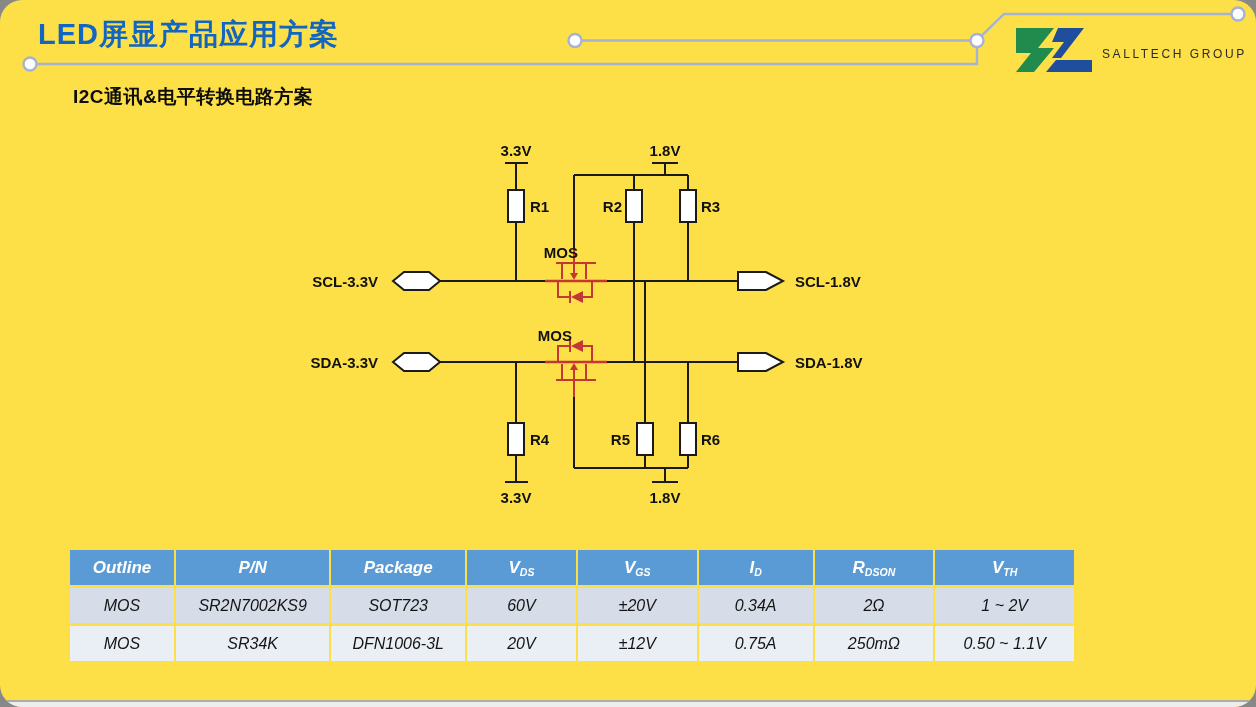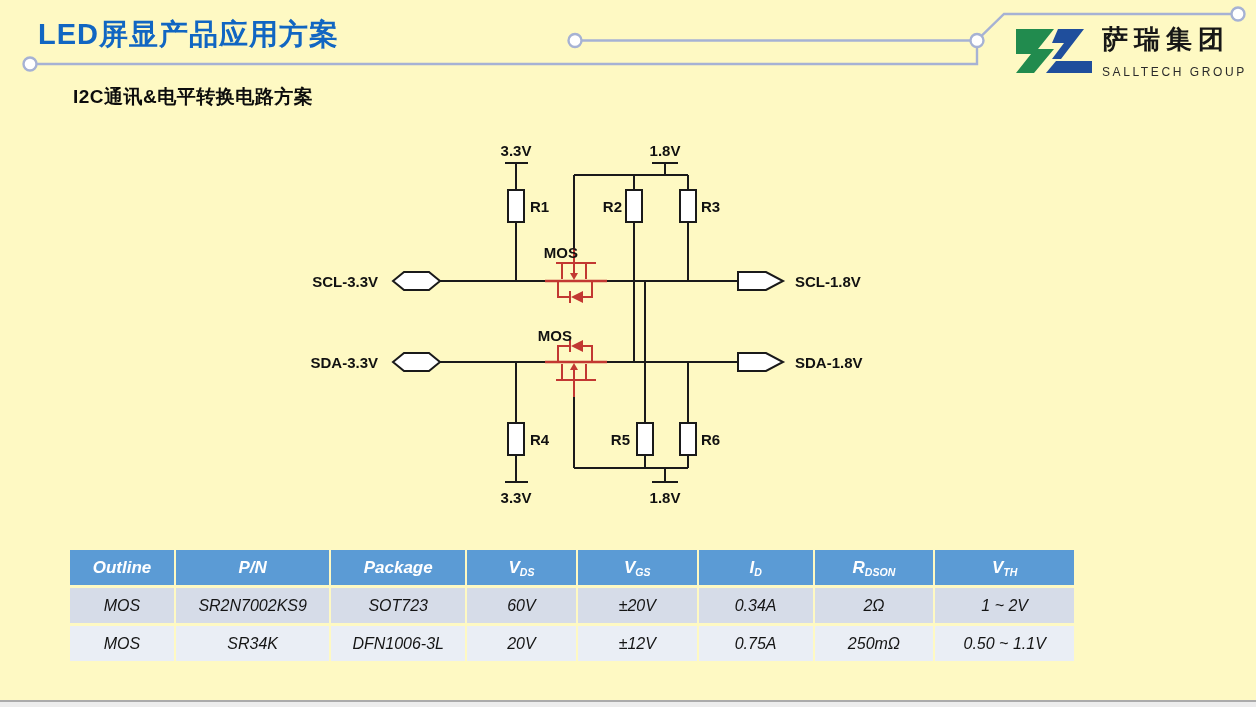--- a/index.html
+++ b/index.html
@@ -1,20 +1,20 @@
 <!DOCTYPE html>
 <html><head>
 <meta charset="utf-8">
 <style>
   * { margin:0; padding:0; box-sizing:border-box; }
   html,body { background:#888; }
   .slide {
     position:relative; width:1256px; height:707px; margin:0 auto;
-    background:#fef9c3; overflow:hidden;
-    font-family:"Liberation Sans", sans-serif; color:#1a1a1a;
+    background:#fde047; overflow:hidden;
+    font-family:"Liberation Sans", sans-serif; color:#1a1a1a;border-radius:22px;
   }
   .page-title {
     position:absolute; left:38px; top:15px;
     font-size:29px; font-weight:bold; color:#1166C2; letter-spacing:1px;
   }
   .deco-svg { position:absolute; left:0; top:0; }
   .logo {
     position:absolute; left:1012px; top:22px;
     display:flex; align-items:center; gap:8px;
   }
@@ -65,21 +65,20 @@
 
   <div class="page-title">LED屏显产品应用方案</div>
 
   <div class="logo">
     <svg width="82" height="56" viewBox="0 0 82 56">
       <polygon points="4,6 42,6 26,26 42,26 22,50 4,50 19,31 4,31" fill="#218B4E"></polygon>
       <polygon points="46,6 72,6 49,36 40,36 52,20 40,20" fill="#1F4E9C"></polygon>
       <polygon points="58,38 80,38 80,50 34,50 44,38" fill="#1F4E9C"></polygon>
     </svg>
     <div class="logo-text">
-      <span class="logo-cn">萨瑞集团</span>
       <span class="logo-en">SALLTECH GROUP</span>
     </div>
   </div>
 
   <div class="subtitle">I2C通讯&amp;电平转换电路方案</div>
 
   <svg class="circuit-svg" width="600" height="390" viewBox="280 130 600 390">
 
     <g fill="none" stroke="#1a1a1a" stroke-width="2">
 

